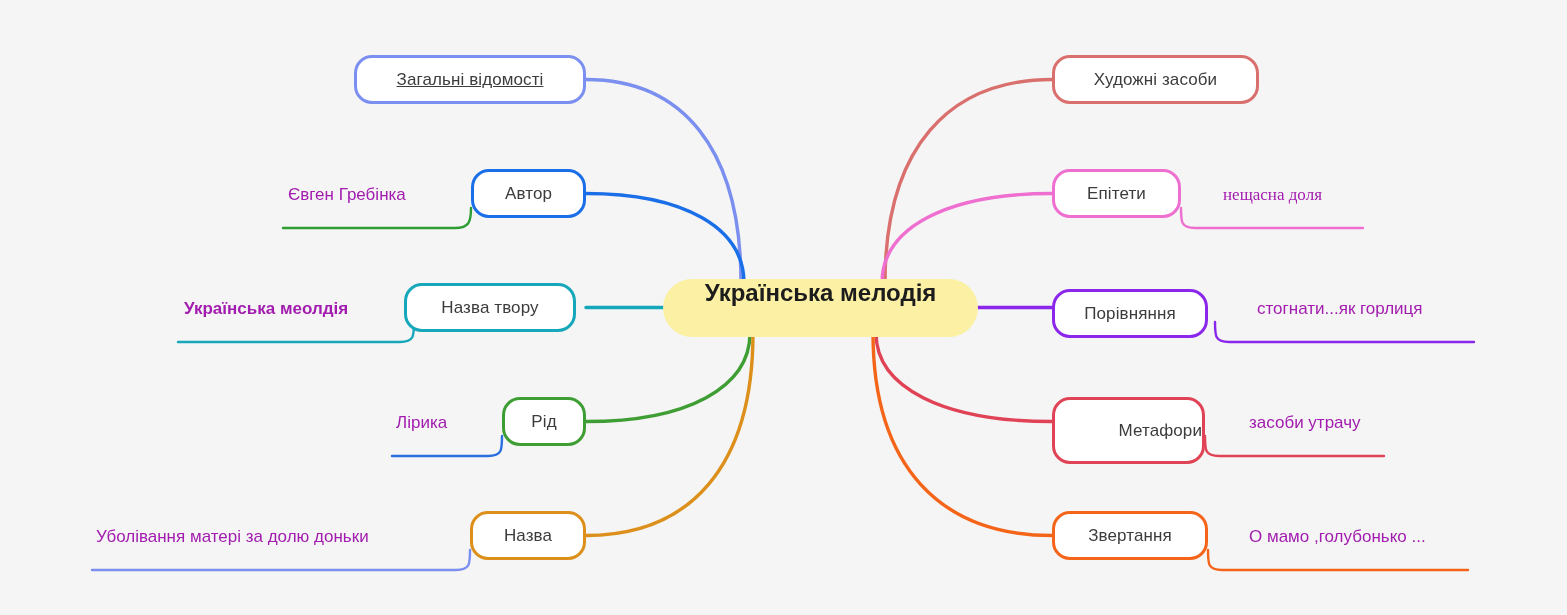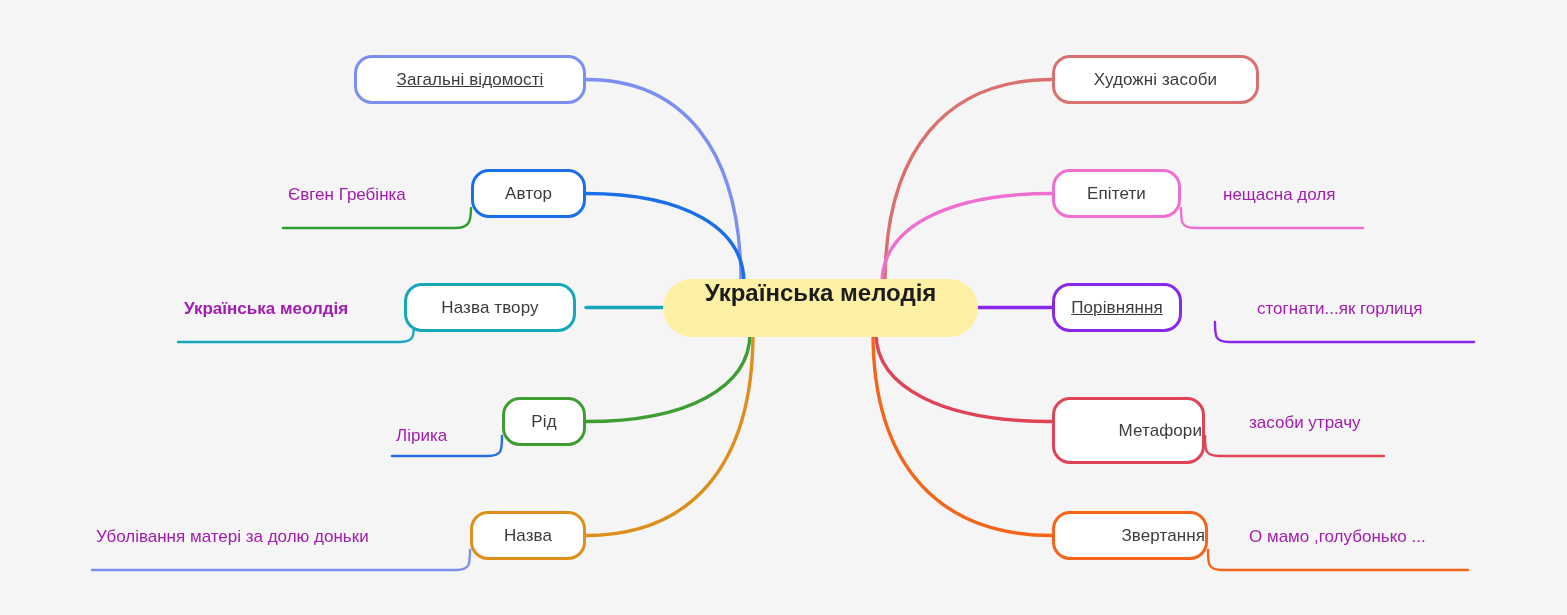--- a/index.html
+++ b/index.html
@@ -112,34 +112,34 @@
       </div>
       <div class="node" style="left: 470px; top: 511px; width: 116px; height: 49px; border-color: rgb(221, 143, 27);">
         <span>Назва</span>
       </div>
       <div class="node" style="left: 1052px; top: 55px; width: 207px; height: 49px; border-color: rgb(217, 112, 110);">
         <span>Художні засоби</span>
       </div>
       <div class="node" style="left: 1052px; top: 169px; width: 129px; height: 49px; border-color: rgb(238, 111, 208);">
         <span>Епітети</span>
       </div>
-      <div class="node" style="left: 1052px; top: 283px; width: 130px; height: 49px; border-color: rgb(139, 39, 234); text-decoration: underline;">
+      <div class="node" style="left: 1052px; top: 289px; width: 156px; height: 49px; border-color: rgb(139, 39, 234);">
         <span>Порівняння</span>
       </div>
       <div class="node" style="left: 1052px; top: 397px; width: 153px; height: 67px; border-color: rgb(225, 67, 86); justify-content: flex-end;">
         <span>Метафори</span>
       </div>
-      <div class="node" style="left: 1052px; top: 511px; width: 156px; height: 49px; border-color: rgb(244, 101, 26); justify-content: flex-end;">
+      <div class="node" style="left: 1052px; top: 511px; width: 156px; height: 49px; border-color: rgb(244, 101, 26);">
         <span>Звертання</span>
       </div>
     </div>
   <div id="labels-layer">
       <div class="leaf-label left-side" style="left: 288px; top: 186px;">Євген Гребінка</div>
       <div class="leaf-label left-side" style="left: 184px; top: 300px; font-weight: bold;">Українська меолдія</div>
-      <div class="leaf-label left-side" style="left: 396px; top: 414px; margin-top: 13px;">Лірика</div>
+      <div class="leaf-label left-side" style="left: 396px; top: 414px;">Лірика</div>
       <div class="leaf-label left-side" style="left: 96px; top: 528px;">Уболівання матері за долю доньки</div>
-      <div class="leaf-label right-side" style="left: 1223px; top: 186px;">нещасна доля</div>
+      <div class="leaf-label right-side" style="left: 1223px; top: 186px; font-family: Liberation Serif, serif;">нещасна доля</div>
       <div class="leaf-label right-side" style="left: 1257px; top: 300px;">стогнати...як горлиця</div>
       <div class="leaf-label right-side" style="left: 1249px; top: 414px;">засоби утрачу</div>
       <div class="leaf-label right-side" style="left: 1249px; top: 528px;">О мамо ,голубонько ...</div>
     </div>
 
 </div>
 
 </body></html>

